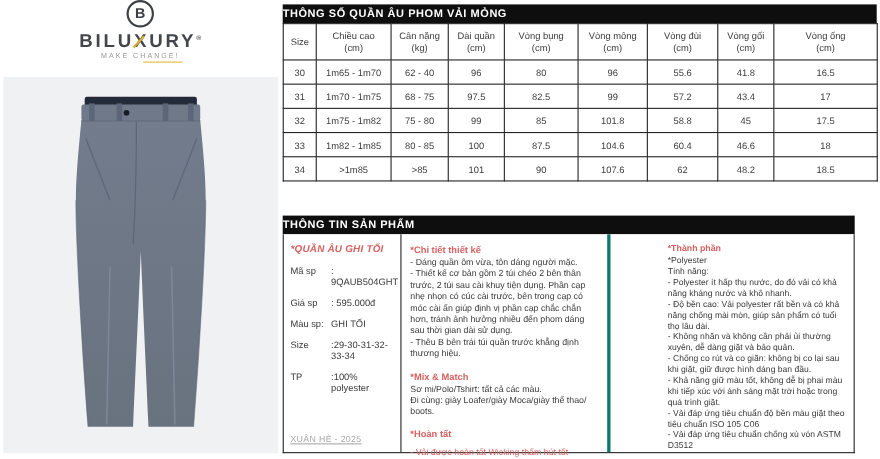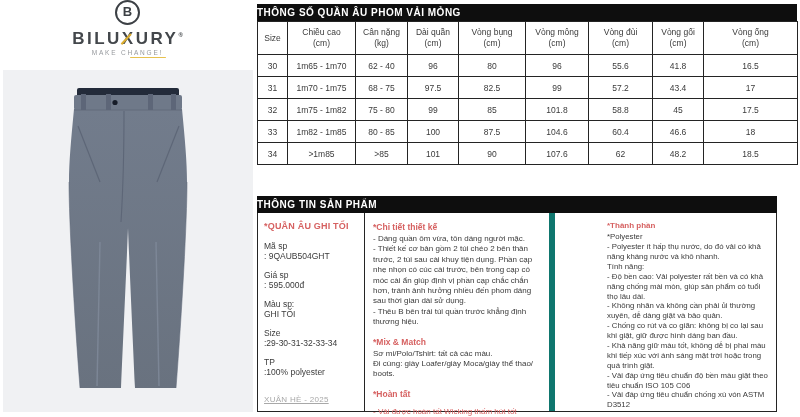--- a/index.html
+++ b/index.html
@@ -31,25 +31,25 @@
   .spec table { width:100%; border-collapse:collapse; table-layout:fixed; }
   .spec th, .spec td { border:1px solid #242424; text-align:center; color:#3a3a3a; padding:0; }
   .spec th { height:33px; font-size:8.5px; font-weight:normal; line-height:11px; vertical-align:middle; }
   .spec td { height:22px; font-size:8.5px; }
 
   
   .info { position:absolute; left:257px; top:196px; width:520px; }
   .info-body { display:flex; height:199px; border:1px solid #242424; border-top:none; background:#fff; }
   .col { color:#3a3a3a; }
   .col1 { width:107px; border-right:1px solid #242424; padding:8px 6px; position:relative; }
-  .col2 { width:190px; border-right:6px solid #0f766e; padding:6px 8px; font-size:8px; line-height:1.3; }
+  .col2 { width:190px; border-right:3px solid #0f766e; padding:6px 8px; font-size:8px; line-height:1.3; }
   .col3 { flex:1; padding:6px 8px; font-size:7.8px; line-height:1.27;margin-left:44px; }
   .red { color:#d66161; }
-  .h1 { font-size:9px; font-weight:bold; margin-bottom:10px; letter-spacing:.2px; }
-  .field { display:flex; font-size:8.5px; margin-bottom:9px;flex-direction:column; }
+  .h1 { font-size:9px; font-weight:bold; margin-bottom:10px; letter-spacing:.2px;font-style:italic; }
+  .field { display:flex; font-size:8.5px; margin-bottom:9px; }
   .flabel { width:37px; flex:none; }
   .season { position:absolute; left:6px; bottom:7px; font-size:8px; color:#a8a8a8; letter-spacing:.3px;text-decoration:underline; }
   .sh { font-weight:bold; font-size:8.5px; margin:3px 0 1px; }
   .sh3 { font-weight:bold; font-size:8px; margin:2px 0 1px; }
   .gap { margin-top:9px; }
   .note { margin-top:7px; }
   .p { margin:0; }
 </style>
 </head>
 <body>
@@ -251,22 +251,22 @@
         <div class="red sh gap">*Mix &amp; Match</div>
         <div class="p">Sơ mi/Polo/Tshirt: tất cả các màu.</div>
         <div class="p">Đi cùng: giày Loafer/giày Moca/giày thể thao/ boots.</div>
         <div class="red sh gap">*Hoàn tất</div>
         <div class="red note">- Vải được hoàn tất Wicking thấm hút tốt</div>
       </div>
 
       <div class="col col3">
         <div class="red sh3">*Thành phần</div>
         <div class="p">*Polyester</div>
+        <div class="p">Tính năng:</div>
         <div class="p">- Polyester ít hấp thụ nước, do đó vải có khả năng kháng nước và khô nhanh.</div>
-        <div class="p">Tính năng:</div>
         <div class="p">- Độ bền cao: Vải polyester rất bền và có khả năng chống mài mòn, giúp sản phẩm có tuổi thọ lâu dài.</div>
         <div class="p">- Không nhăn và không cần phải ủi thường xuyên, dễ dàng giặt và bảo quản.</div>
         <div class="p">- Chống co rút và co giãn: không bị co lại sau khi giặt, giữ được hình dáng ban đầu.</div>
         <div class="p">- Khả năng giữ màu tốt, không dễ bị phai màu khi tiếp xúc với ánh sáng mặt trời hoặc trong quá trình giặt.</div>
         <div class="p">- Vải đáp ứng tiêu chuẩn độ bền màu giặt theo tiêu chuẩn ISO 105 C06</div>
         <div class="p">- Vải đáp ứng tiêu chuẩn chống xù vón ASTM D3512</div>
       </div>
 
     </div>
   </div>

